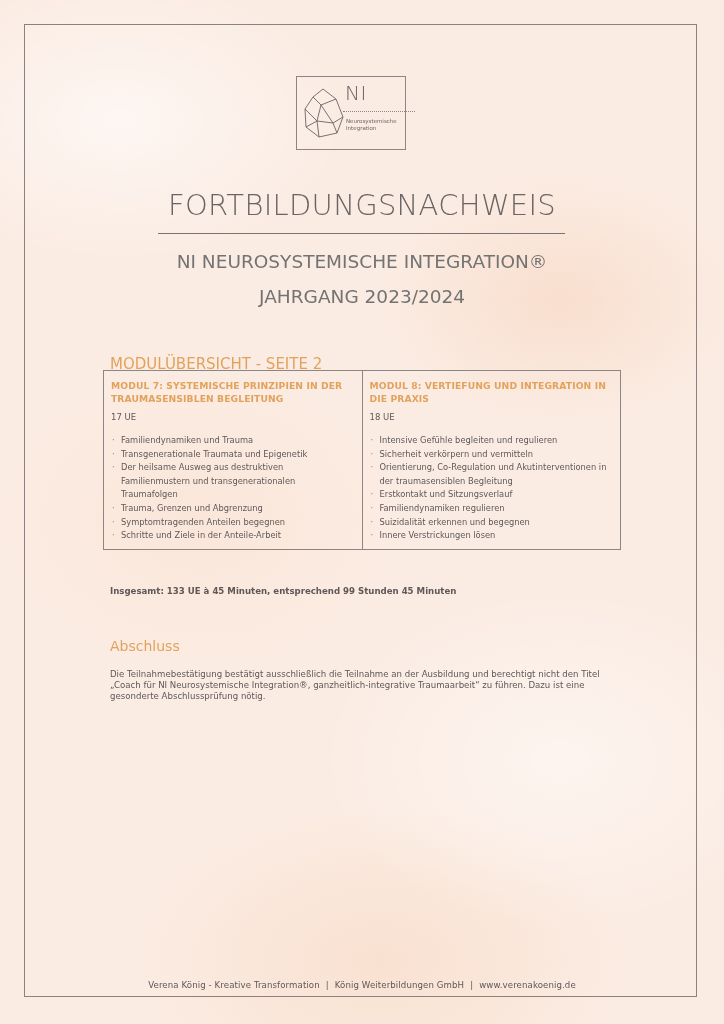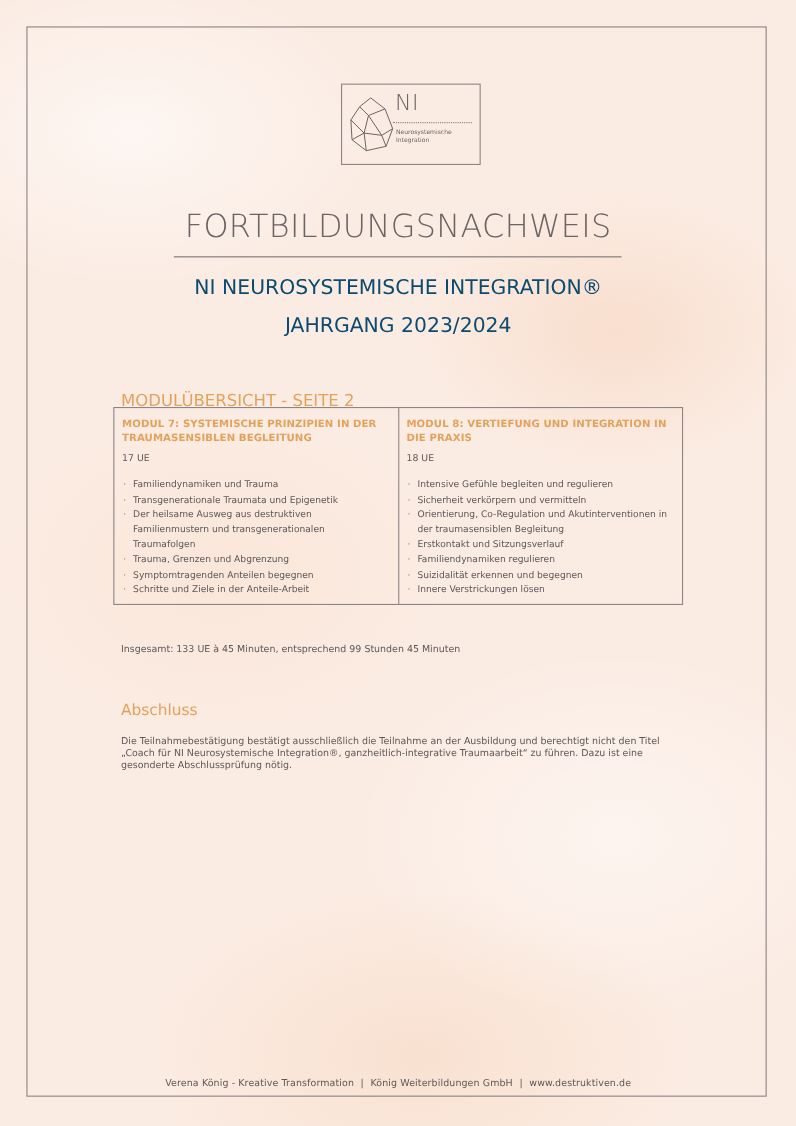--- a/index.html
+++ b/index.html
@@ -14,21 +14,21 @@
         #fbece3;
       font-family: "DejaVu Sans", sans-serif;
       color: #5a5555;
     }
     .frame {
       position: absolute; left: 24px; top: 24px; width: 673px; height: 973px;
       border: 1.5px solid #8a8282; box-sizing: border-box;
     }
     
     .logo {
-      position: absolute; left: 310px; top: 76px; width: 127px; height: 74px;
+      position: absolute; left: 296px; top: 76px; width: 110px; height: 74px;
       border: 1px solid #8c8585; box-sizing: border-box;
     }
     .logo svg.gem { position: absolute; left: 6px; top: 10px; }
     .logo .ni {
       position: absolute; left: 48px; top: 4px;
       font-family: "DejaVu Sans", sans-serif; font-size: 20px; font-weight: 300;
       color: #6a6464; letter-spacing: 0.5px;
     }
     .logo .dots {
       position: absolute; left: 46px; top: 34px; width: 72px;
@@ -41,21 +41,21 @@
     .title {
       position: absolute; left: 0; width: 724px; top: 188px; text-align: center;
       font-size: 29px; font-weight: 300; color: #6a6464; letter-spacing: 0.3px;
       font-family: "DejaVu Sans", sans-serif;
     }
     .title-rule {
       position: absolute; left: 158px; width: 407px; top: 233px; border-top: 1.5px solid #7a7373;
     }
     .subtitle {
       position: absolute; left: 0; width: 724px; text-align: center;
-      font-size: 18.5px; color: #0c4a6e;
+      font-size: 18.5px; color: #737373;
     }
     .sub1 { top: 251px; }
     .sub2 { top: 286px; }
     
     .section-head {
       position: absolute; left: 110px; font-size: 15px; color: #e3a25c; font-weight: 400;
     }
     .sh1 { top: 355px; }
     .modules {
       position: absolute; left: 103px; top: 370px; width: 518px; height: 180px;
@@ -66,21 +66,21 @@
     .mod-title {
       font-size: 9.2px; font-weight: bold; color: #e3a25c; line-height: 13px; letter-spacing: 0.1px;
     }
     .mod-ue { font-size: 8.5px; color: #5e5858; margin-top: 7px; }
     .mod-list { list-style: none; margin: 12px 0 0 0; padding: 0; }
     .mod-list li {
       font-size: 8.3px; color: #5e5858; line-height: 13.6px; position: relative; padding-left: 10px;
     }
     .mod-list li::before { content: "·"; position: absolute; left: 1px; top: 0; color: #8a8282; }
     .total {
-      position: absolute; left: 110px; top: 586px; font-size: 8.6px; color: #5e5858;
+      position: absolute; left: 110px; top: 586px; font-size: 8.6px; color: #5e5858; font-weight: bold;
     }
     .sh2 { top: 638px; font-size: 14px; }
     .closing {
       position: absolute; left: 110px; top: 669px; width: 500px;
       font-size: 8.6px; line-height: 11px; color: #5e5858;
     }
     .footer {
       position: absolute; left: 0; width: 724px; top: 980px; text-align: center;
       font-size: 8.6px; color: #5e5858; letter-spacing: 0.1px;
     }
@@ -146,14 +146,14 @@
     </ul>
   </div>
 </div>
 
 <div class="total">Insgesamt: 133 UE à 45 Minuten, entsprechend 99 Stunden 45 Minuten</div>
 
 <div class="section-head sh2">Abschluss</div>
 <div class="closing">Die Teilnahmebestätigung bestätigt ausschließlich die Teilnahme an der Ausbildung und berechtigt nicht den Titel „Coach für NI Neurosystemische Integration®, ganzheitlich-integrative Traumaarbeit“ zu führen. Dazu ist eine gesonderte Abschlussprüfung nötig.</div>
 
 <div class="footer">
-  <span>Verena König - Kreative Transformation</span><span class="sep">|</span><span>König Weiterbildungen GmbH</span><span class="sep">|</span><span>www.destruktiven.de</span>
+  <span>Verena König - Kreative Transformation</span><span class="sep">|</span><span>König Weiterbildungen GmbH</span><span class="sep">|</span><span>www.verenakoenig.de</span>
 </div>
 
 </body></html>

